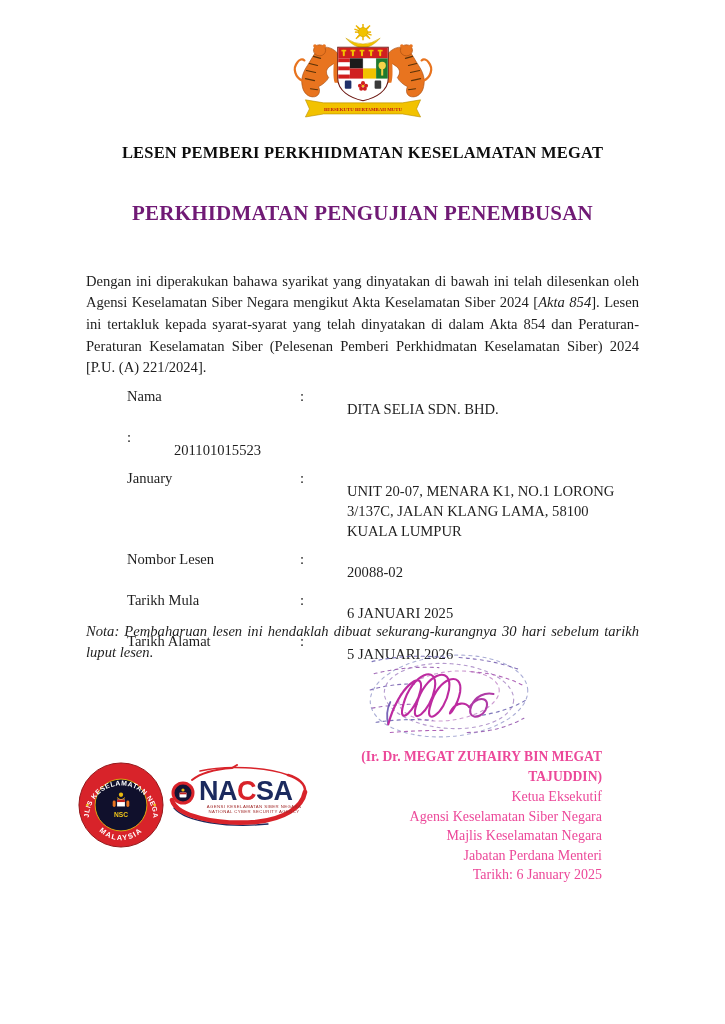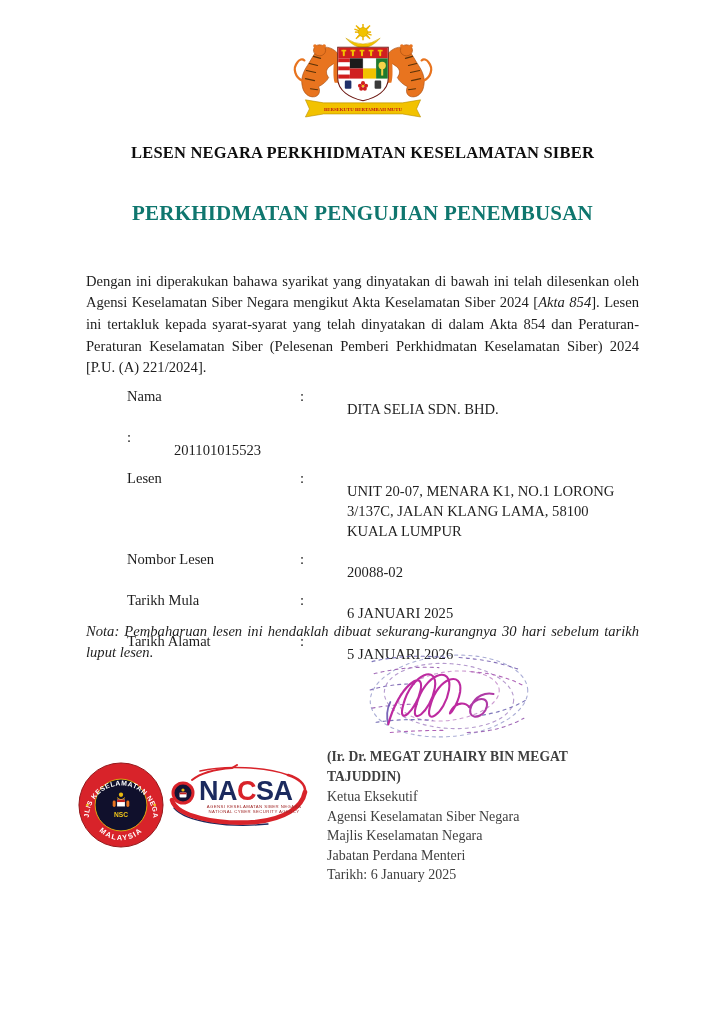--- a/index.html
+++ b/index.html
@@ -7,40 +7,40 @@
     position:relative;width:725px;height:1024px;background:#ffffff;
     font-family:"Liberation Serif", serif;color:#1e1e1e;overflow:hidden;
   }
   .crest{position:absolute;top:20px;left:50%;transform:translateX(-50%);width:148px;height:98px;}
   .doc-title{
     position:absolute;top:143px;left:0;width:100%;text-align:center;
     font-size:16.5px;font-weight:bold;color:#0e0e0e;letter-spacing:.2px;
   }
   .doc-subtitle{
     position:absolute;top:201px;left:0;width:100%;text-align:center;
-    font-size:21px;font-weight:bold;color:#0f766e;letter-spacing:.2px;
+    font-size:21px;font-weight:bold;color:#701a75;letter-spacing:.2px;
   }
   .intro{
     position:absolute;top:256px;left:86px;width:553px;
     font-size:14.6px;line-height:21.7px;text-align:justify;
   }
   .details{position:absolute;top:386px;left:127px;width:515px;font-size:14.6px;}
   .drow{display:flex;align-items:flex-start;margin-bottom:8px;line-height:20px;}
   .drow.gap-before{margin-top:4px;}
   .dlabel{width:173px;}
   .dcolon{width:47px;}
   .dvalue{width:295px;margin-top:13px;}
   .nota{
     position:absolute;top:606px;left:86px;width:553px;
     font-size:14.6px;line-height:21.7px;text-align:justify;font-style:italic;
   }
   .signature-wrap{position:absolute;left:366px;top:651px;width:166px;height:90px;}
   .signatory{
-    position:absolute;top:747px;left:327px;width:292px;text-align:left;
-    font-size:14px;line-height:19.5px;color:#404040;
+    position:absolute;top:747px;left:310px;width:292px;text-align:right;
+    font-size:14px;line-height:19.5px;color:#ec4899;
   }
   .signatory .name{font-weight:bold;font-size:13.6px;margin-bottom:1px;}
   .nsc-logo{position:absolute;left:77px;top:761px;width:88px;height:88px;}
   .nacsa-logo{position:absolute;left:166px;top:764px;width:144px;height:76px;}
 </style>
 </head>
 <body>
 
 <div class="page">
 
@@ -119,37 +119,37 @@
       </g>
       <circle cx="73" cy="65.3" r="1.1" fill="#f2c200"></circle>
     </g>
 
     <g>
       <path d="M16,79 L34,82 H112 L130,79 L126,88 L130,96 L112,93 H34 L16,96 L20,88 Z" fill="#f2c200" stroke="#b98f00" stroke-width="0.6"></path>
       <text x="73" y="90" text-anchor="middle" font-size="4.8" font-weight="bold" fill="#c01616" font-family="Liberation Serif, serif">BERSEKUTU BERTAMBAH MUTU</text>
     </g>
   </svg>
 
-  <div class="doc-title">LESEN NEGARA PERKHIDMATAN KESELAMATAN SIBER</div>
+  <div class="doc-title">LESEN PEMBERI PERKHIDMATAN KESELAMATAN MEGAT</div>
   <div class="doc-subtitle">PERKHIDMATAN PENGUJIAN PENEMBUSAN</div>
 
   <p class="intro"><span>Dengan ini diperakukan bahawa syarikat yang dinyatakan di bawah ini telah dilesenkan oleh Agensi Keselamatan Siber Negara mengikut Akta Keselamatan Siber 2024 [</span><i>Akta 854</i><span>]. Lesen ini tertakluk kepada syarat-syarat yang telah dinyatakan di dalam Akta 854 dan Peraturan-Peraturan Keselamatan Siber (Pelesenan Pemberi Perkhidmatan Keselamatan Siber) 2024 [P.U. (A) 221/2024].</span></p>
 
   <div class="details">
     <div class="drow">
       <div class="dlabel">Nama</div>
       <div class="dcolon">:</div>
       <div class="dvalue">DITA SELIA SDN. BHD.</div>
     </div>
     <div class="drow">
       <div class="dcolon">:</div>
       <div class="dvalue">201101015523</div>
     </div>
     <div class="drow gap-before">
-      <div class="dlabel">Lesen</div>
+      <div class="dlabel">January</div>
       <div class="dcolon">:</div>
       <div class="dvalue">UNIT 20-07, MENARA K1, NO.1 LORONG 3/137C, JALAN KLANG LAMA, 58100 KUALA LUMPUR</div>
     </div>
     <div class="drow">
       <div class="dlabel">Nombor Lesen</div>
       <div class="dcolon">:</div>
       <div class="dvalue">20088-02</div>
     </div>
     <div class="drow">
       <div class="dlabel">Tarikh Mula</div>

